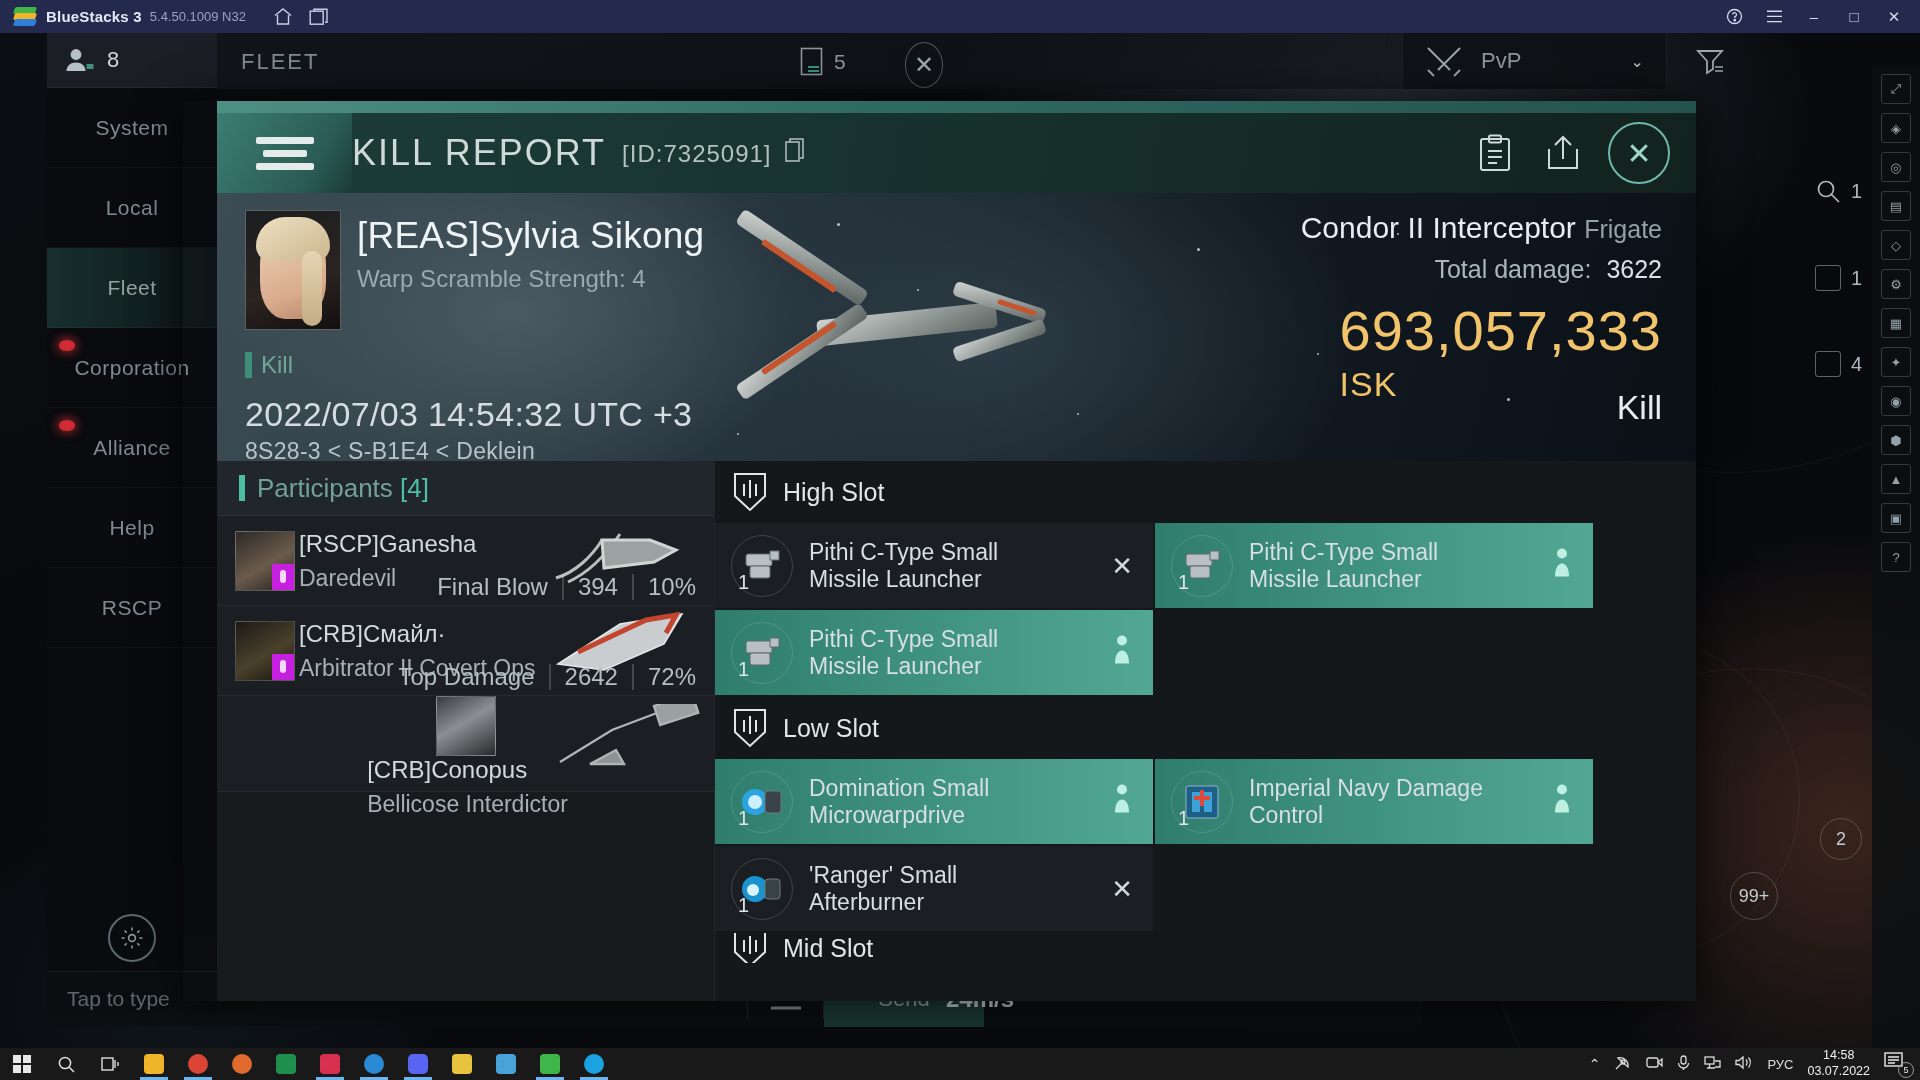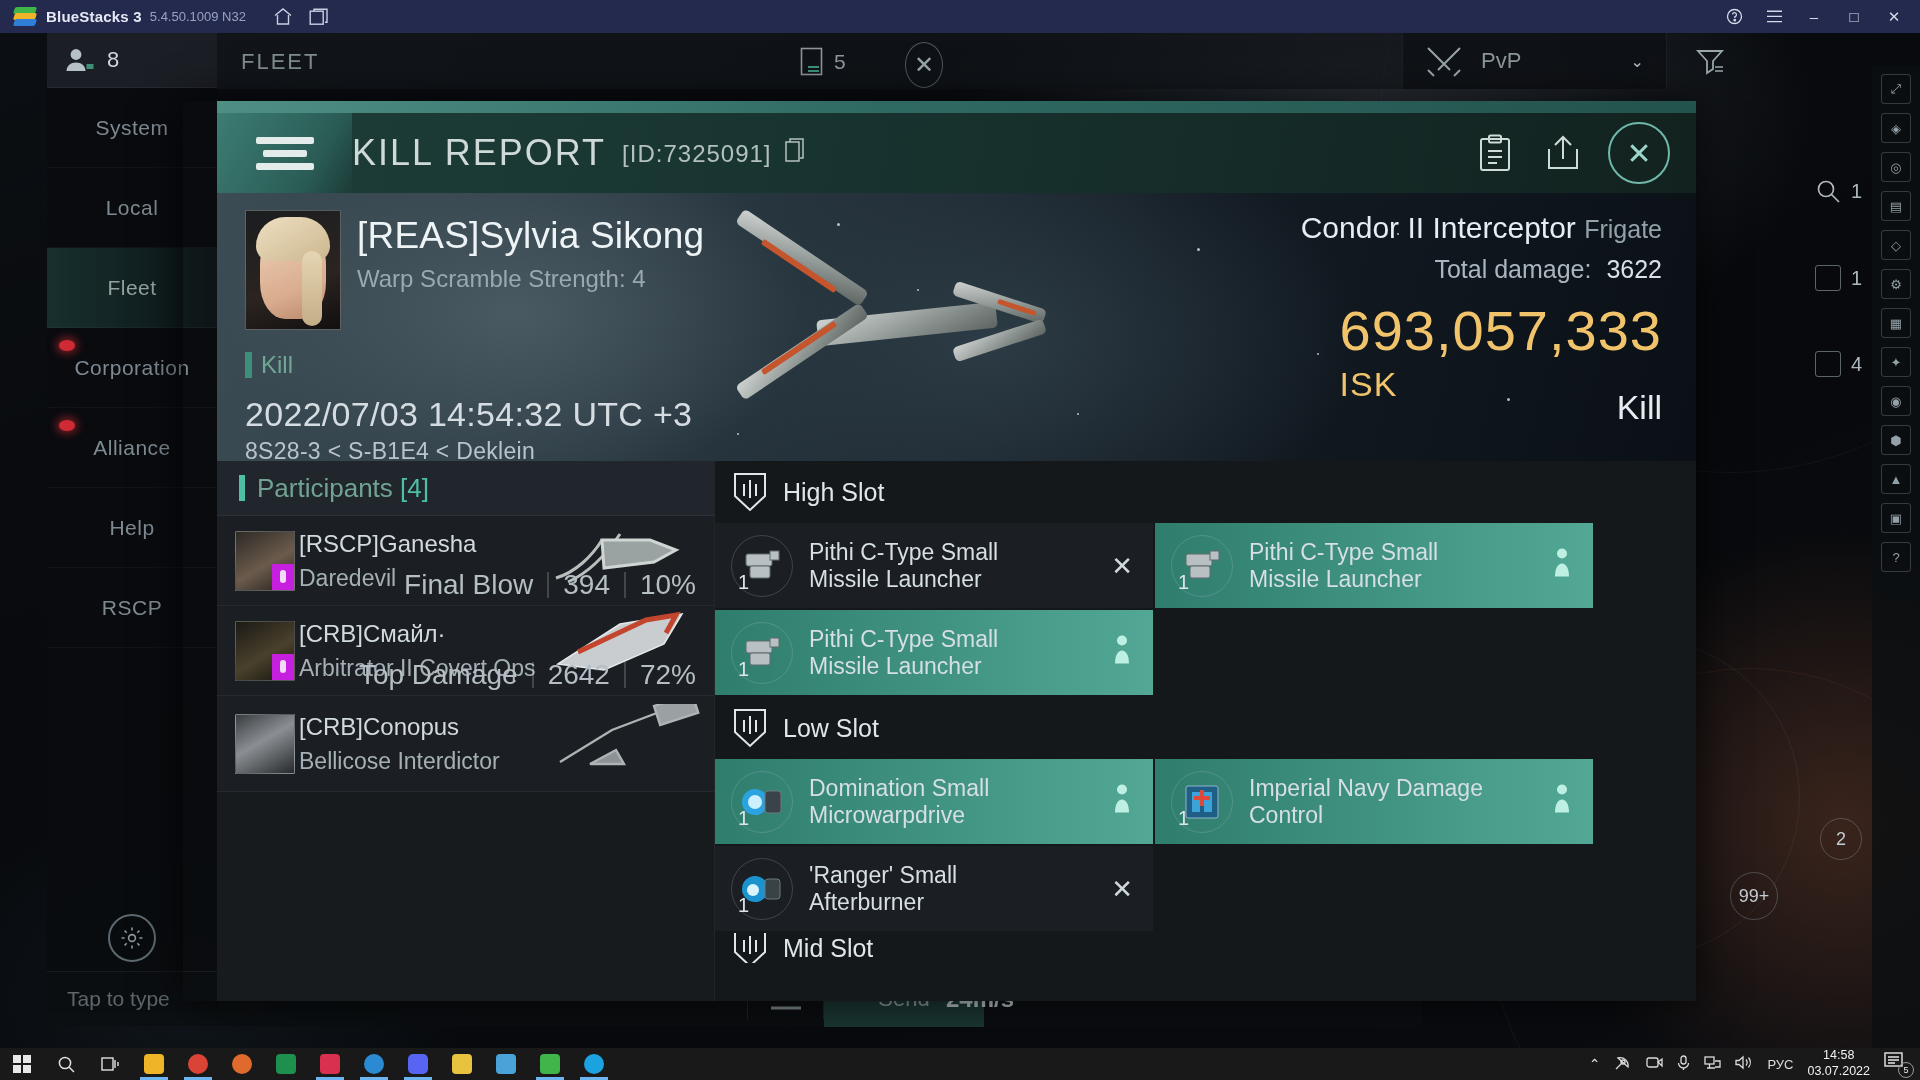--- a/index.html
+++ b/index.html
@@ -156,21 +156,21 @@
 
   .p-row{height:90px;display:flex;align-items:center;padding:0 18px;position:relative;
     border-bottom:1px solid rgba(255,255,255,.05);background:#1b1f23;}
   .p-av{width:60px;height:60px;border:1px solid rgba(160,180,190,.3);position:relative;overflow:hidden;flex:0 0 60px;}
   .p-av .ring{position:absolute;right:0;bottom:0;width:22px;height:26px;background:#c71fe0;
     display:flex;align-items:center;justify-content:center;}
   .p-av .ring:after{content:"";width:6px;height:13px;border-radius:4px;background:#f3d9f8;}
   .p-meta{margin-left:4px;}
   .p-name{color:#d1dade;font-size:24px;}
   .p-ship{color:#a5b0b6;font-size:23px;margin-top:7px;}
-  .p-stats{position:absolute;right:18px;bottom:4px;display:flex;align-items:center;gap:14px;color:#b4bec4;font-size:28px;}
+  .p-stats{position:absolute;right:18px;bottom:4px;display:flex;align-items:center;gap:14px;color:#b4bec4;font-size:24px;}
   .p-stats .sep{width:2px;height:26px;background:rgba(255,255,255,.18);}
   .p-thumb{position:absolute;right:14px;top:2px;width:150px;height:68px;}
 
   .slot-grid{display:flex;flex-wrap:wrap;}
   .slot{width:438px;height:85px;display:flex;align-items:center;padding:0 16px;position:relative;
     background:#1b1f23;margin:0 2px 2px 0;}
   .slot.hl{background:linear-gradient(90deg,#2f7d6d,#52a894);}
   .slot .icon{width:62px;height:62px;border-radius:50%;border:1px solid rgba(185,200,208,.22);
     display:flex;align-items:center;justify-content:center;position:relative;flex:0 0 62px;}
   .slot .qty{position:absolute;left:6px;bottom:2px;color:#dde5e9;font-size:20px;}
@@ -492,21 +492,21 @@
           </div>
           <div class="p-stats">
             <span>Top Damage</span>
             <span class="sep"></span>
             <span>2642</span>
             <span class="sep"></span>
             <span>72%</span>
           </div>
         </div>
 
-        <div class="p-row" style="height:96px;">
+        <div class="p-row" style="height:96px;flex-direction:column;">
           <div class="p-av" style="background:linear-gradient(150deg,#3a3c40,#8b8f93 45%,#27292c);"></div>
           <div class="p-meta">
             <div class="p-name">[CRB]Conopus</div>
             <div class="p-ship">Bellicose Interdictor</div>
           </div>
           <div class="p-thumb" style="top:8px;">
             <svg width="150" height="68" viewBox="0 0 150 68" fill="none" stroke="#aeb4b6" stroke-width="2.4">
               <path d="M10 58 62 26l58-22"></path>
                 <rect x="104" y="2" width="40" height="20" transform="rotate(-18 104 2)" fill="#9ba1a3"></rect>
               <path d="M40 60h34l-8-14z" fill="#8d9395"></path>

